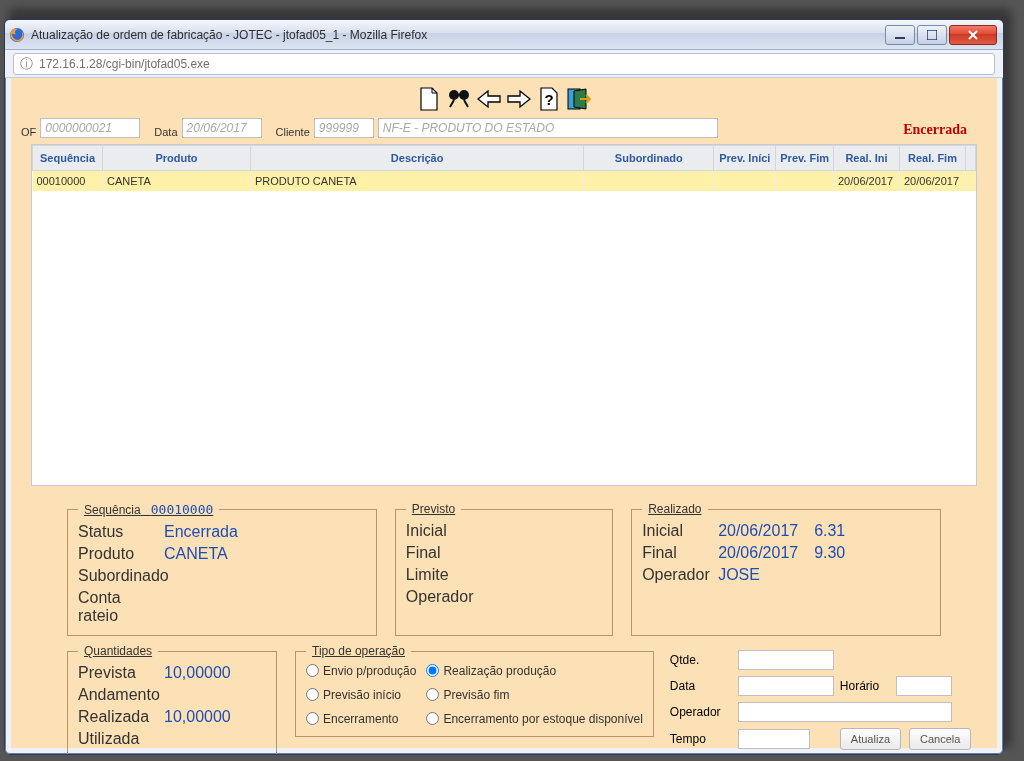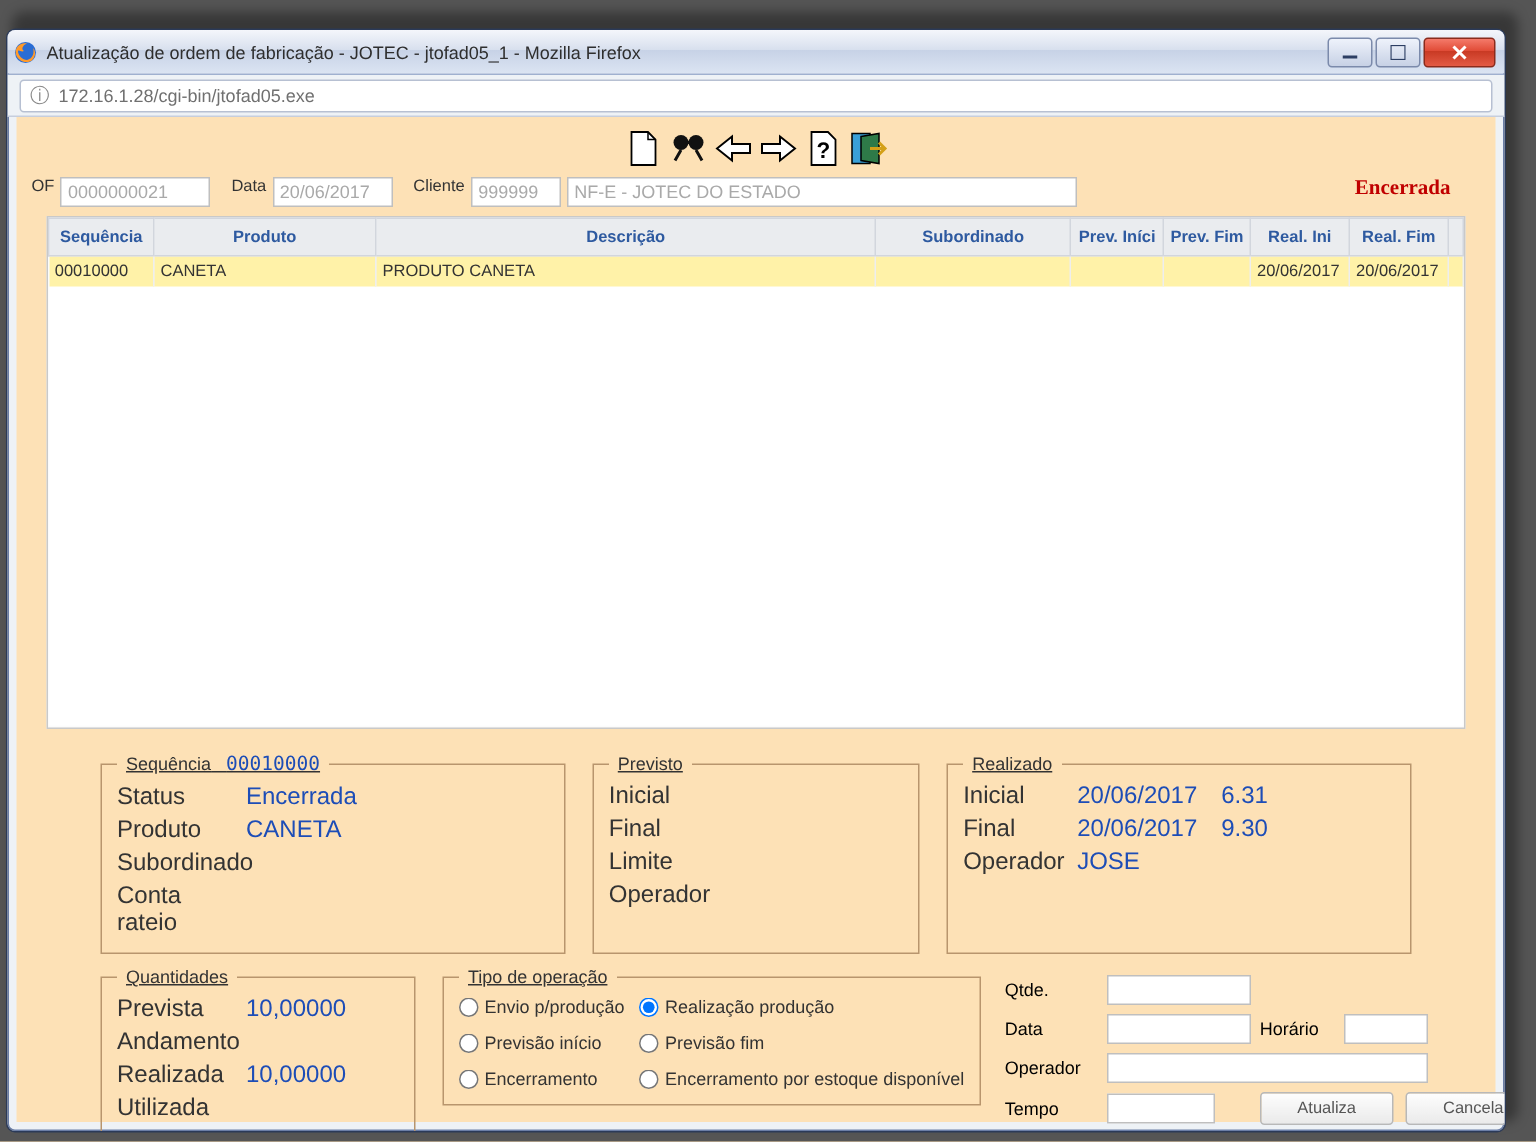--- a/index.html
+++ b/index.html
@@ -107,35 +107,36 @@
     margin-bottom: 4px;
   }
   .tb-btn {
     width: 28px; height: 26px;
     display: inline-flex; align-items: center; justify-content: center;
     cursor: pointer;
   }
   
   .form-row {
     display: flex;
-    align-items: flex-start;
+    align-items: flex-end;
     gap: 4px;
     margin-bottom: 6px;
     font-size: 11px;
   }
   .form-row label { color: #333; }
   .fld {
     background: #fff;
     border: 1px solid #bfbfbf;
     height: 20px;
     padding: 0 4px;
     font-size: 12px;
     color: #a9a9a9;
     display: inline-flex;
     align-items: center;
+    font-style: italic;
   }
   .status-encerrada {
     color: #c00000;
     font-weight: bold;
     font-family: "Times New Roman", serif;
     font-size: 14px;
     margin-left: auto;
     margin-right: 20px;
   }
   
@@ -199,21 +200,21 @@
   fieldset.realizado { flex: 1.1; }
   fieldset.quant { flex: 0 0 210px; }
   fieldset.tipo  { flex: 0 0 340px; }
   .tipo-grid {
     display: grid;
     grid-template-columns: 1fr 1fr;
     row-gap: 10px;
     column-gap: 10px;
     font-size: 12px;
   }
-  .radio-item { display: flex; align-items: flex-end; gap: 4px; color: #333; white-space: nowrap; }
+  .radio-item { display: flex; align-items: flex-start; gap: 4px; color: #333; white-space: nowrap; }
   .radio-item input { margin: 0; }
   .right-col {
     display: grid;
     grid-template-columns: 62px 96px 50px 56px;
     row-gap: 6px;
     column-gap: 6px;
     align-items: center;
     font-size: 12px;
     margin-top: 6px;
   }
@@ -224,21 +225,21 @@
     font-size: 12px;
     padding: 0 3px;
   }
   .btn {
     height: 22px;
     border: 1px solid #b8b8b8;
     border-radius: 3px;
     background: linear-gradient(#fdfdfd, #eaeaea);
     font-size: 11px;
     color: #555;
-    padding: 0 24px;
+    padding: 0 10px;
     cursor: pointer;
   }
   .btns-row { display: flex; gap: 8px; }
 </style>
 </head>
 <body>
 
 <div class="outer-shadow"></div>
 <div class="window">
 
@@ -318,21 +319,21 @@
 
     <div class="form-row">
       <label>OF</label>
       <span class="fld" style="width:100px">0000000021</span>
       <span style="width:6px"></span>
       <label>Data</label>
       <span class="fld" style="width:80px">20/06/2017</span>
       <span style="width:6px"></span>
       <label>Cliente</label>
       <span class="fld" style="width:60px">999999</span>
-      <span class="fld" style="width:340px">NF-E - JOTEC DO ESTADO</span>
+      <span class="fld" style="width:340px">NF-E - PRODUTO DO ESTADO</span>
       <span class="status-encerrada">Encerrada</span>
     </div>
 
     <div class="grid-wrap">
       <table class="grid">
         <colgroup>
           <col style="width:70px">
             <col style="width:148px">
             <col>
             <col style="width:130px">

